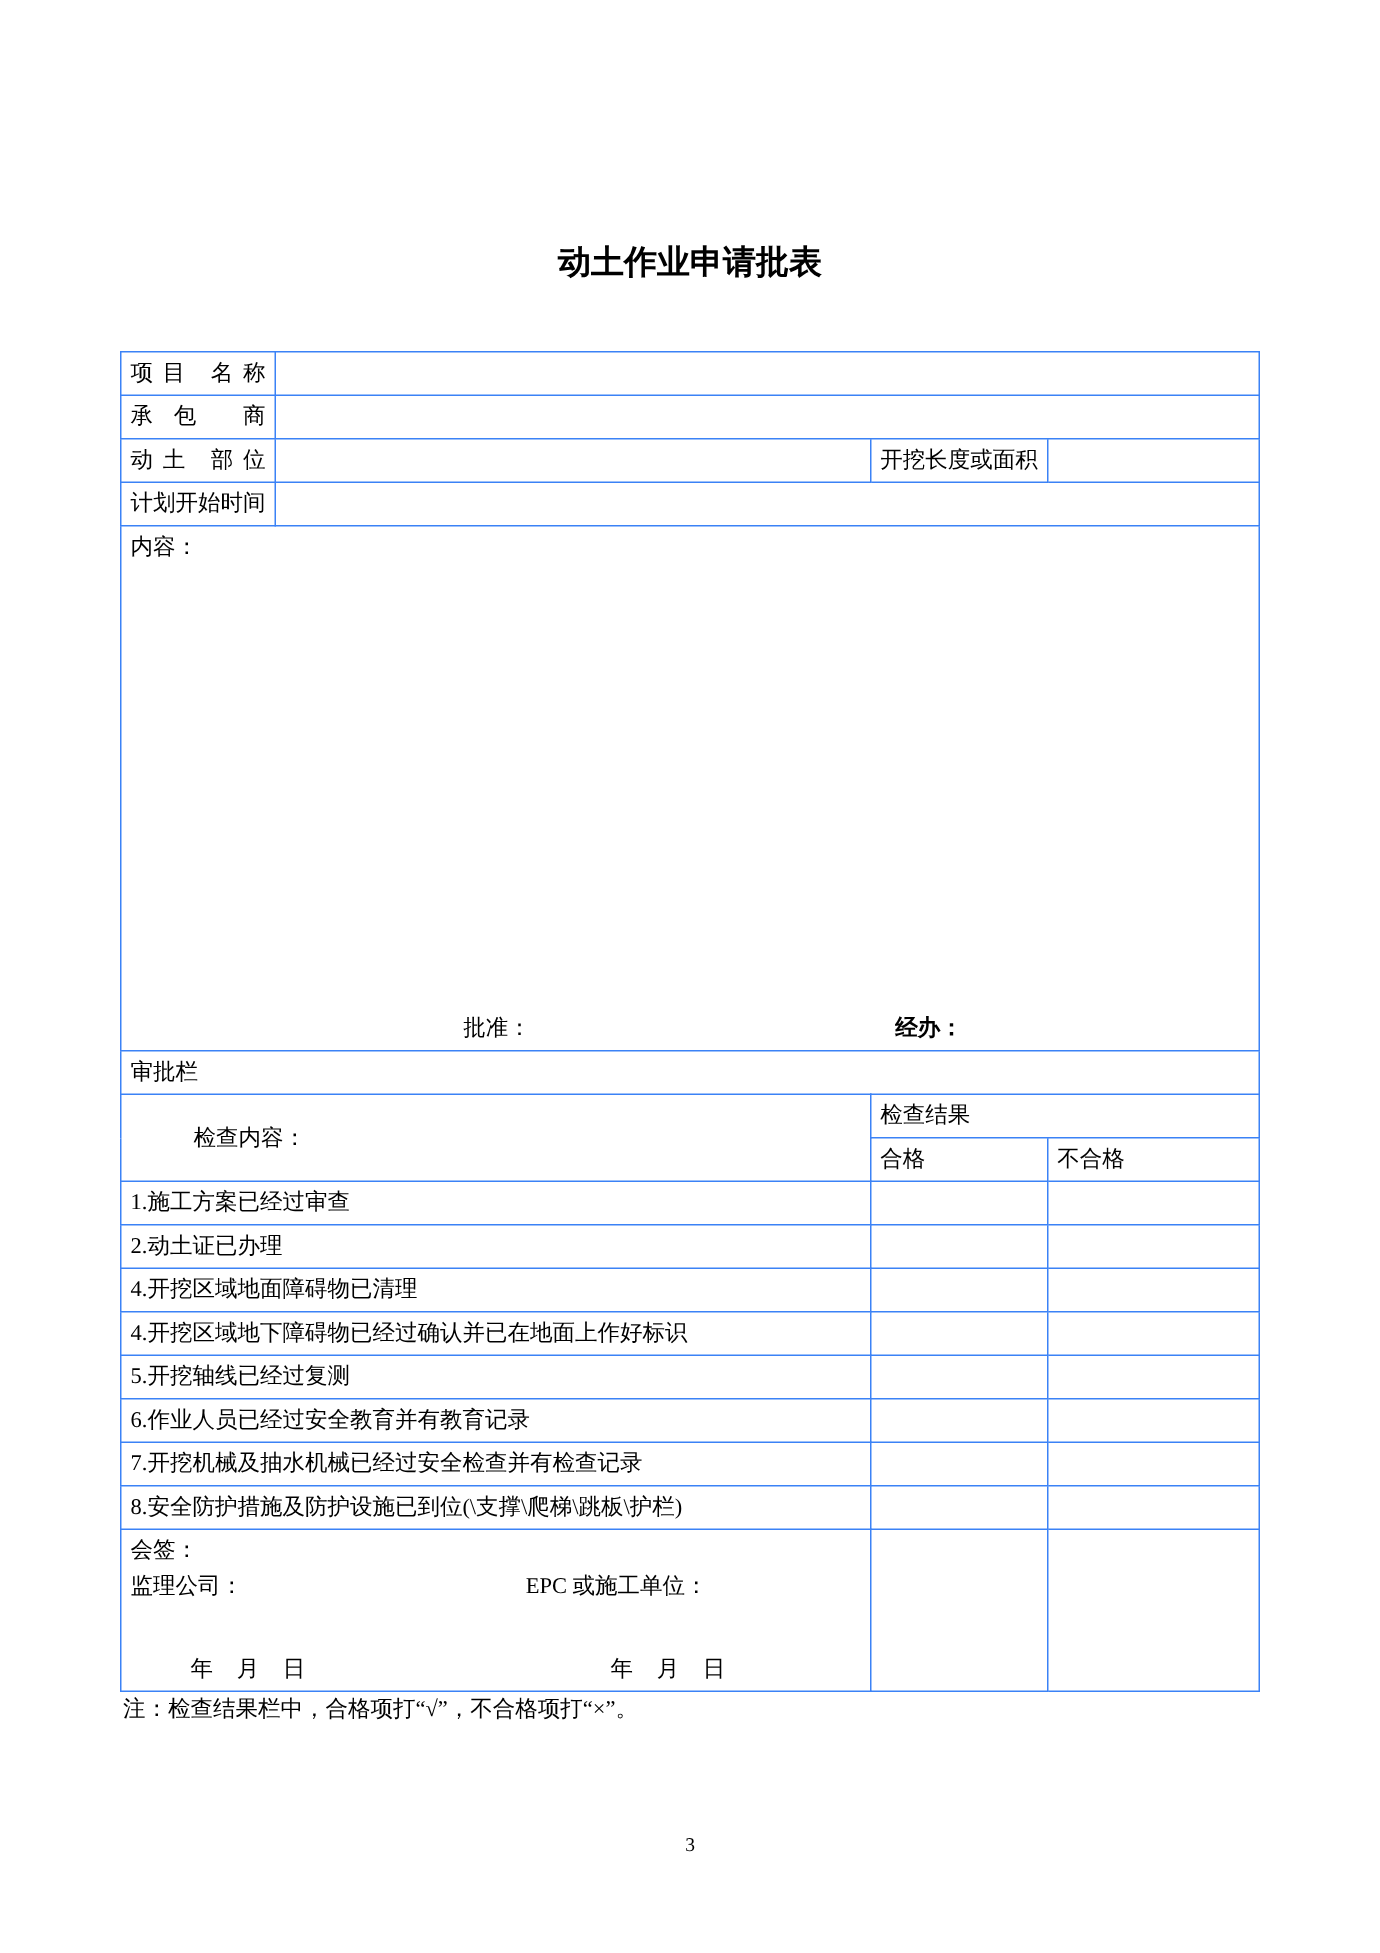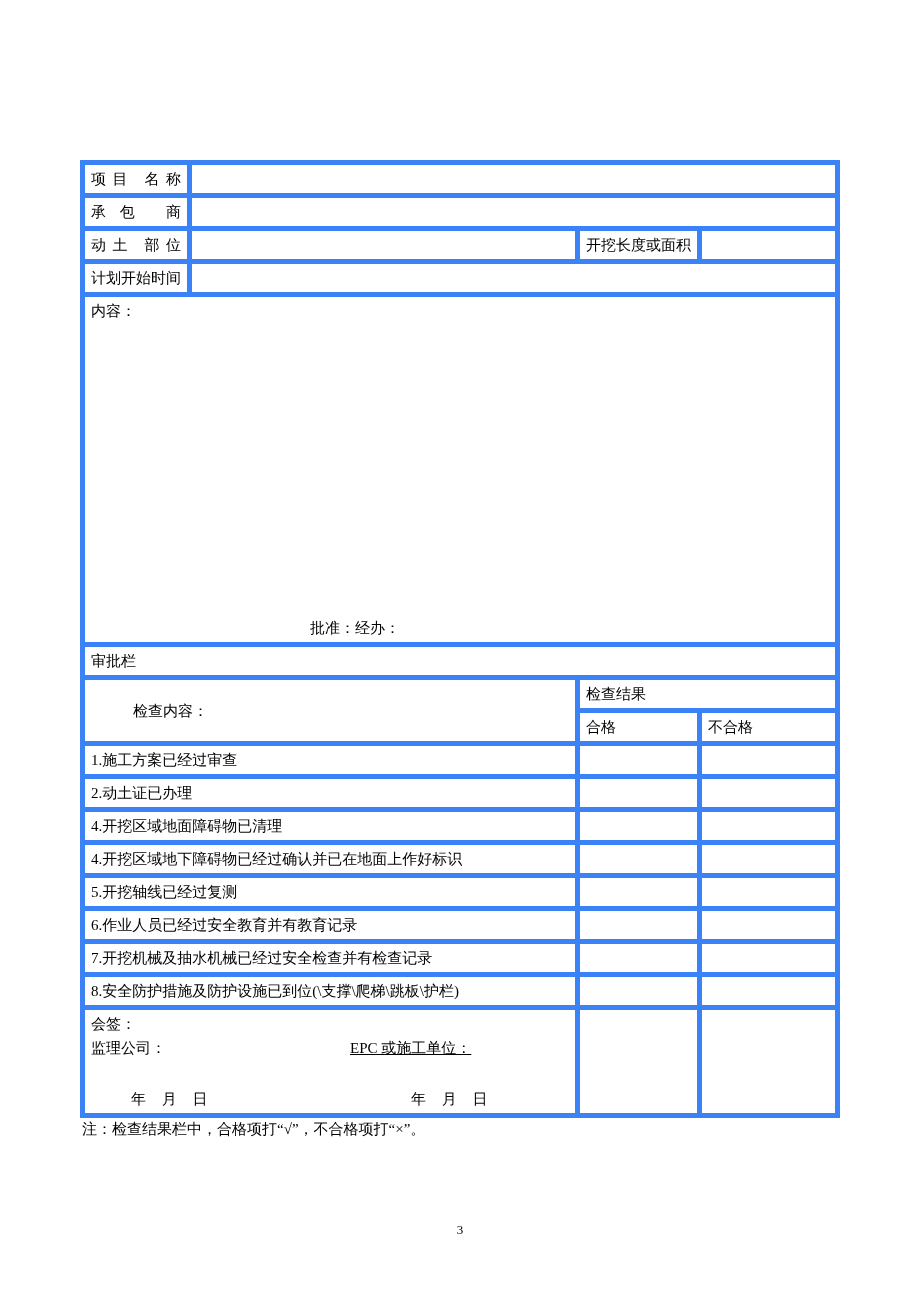--- a/index.html
+++ b/index.html
@@ -33,21 +33,21 @@
       min-width: 80px;
       height: 1.1em;
       vertical-align: bottom;
     }
     table.form {
       border-collapse: collapse;
       width: 100%;
       font-size: 15px;
     }
     table.form td {
-      border: 5px solid #3b82f6;
+      border: 1px solid #3b82f6;
       padding: 2px 6px;
       vertical-align: top;
       line-height: 1.6;
     }
     .label-cell {
       width: 100px;
       text-align: justify;
       text-align-last: justify;
       white-space: nowrap;
     }
@@ -120,20 +120,21 @@
       width: 100%;
       text-align: center;
       font-size: 13px;
       font-family: "Times New Roman", serif;
     }
   </style>
 </head>
 <body>
 
 <div class="page">
+  <div class="title">动土作业申请批表</div>
 
 
   <table class="form">
     <tbody>
         <tr>
       <td class="label-cell">项目 名称</td>
       <td colspan="5"></td>
     </tr>
     <tr>
       <td class="label-cell">承包 商</td>
@@ -147,21 +148,21 @@
     </tr>
     <tr>
       <td class="label-cell-no-justify">计划开始时间</td>
       <td colspan="5"></td>
     </tr>
     <tr>
       <td colspan="6" class="content-cell">
         <span>内容：</span>
         <div class="content-bottom">
           <span class="lab" style="width:36%;text-align:right;">批准：</span>
-          <span class="lab" style="width:38%;text-align:left;">经办：</span>
+          <span class="lab" style="width:38%;text-align:right;font-weight:bold;">经办：</span>
         </div>
       </td>
     </tr>
     <tr>
       <td colspan="6">审批栏</td>
     </tr>
     <tr>
       <td colspan="2" rowspan="2" style="vertical-align:middle;padding-left:48px;">检查内容：</td>
       <td colspan="4">检查结果</td>
     </tr>
@@ -209,21 +210,21 @@
           <td colspan="2">8.安全防护措施及防护设施已到位(\支撑\爬梯\跳板\护栏)</td>
           <td colspan="2"></td>
           <td colspan="2"></td>
         </tr>
 
     <tr>
       <td colspan="2" class="sign-cell">
         <span class="sign-row1">会签：</span>
         <div class="sign-row2">
           <div>监理公司：</div>
-          <div style="text-align:left;padding-left:40px;text-decoration:underline;">EPC 或施工单位：</div>
+          <div style="text-align:left;padding-left:40px;">EPC 或施工单位：</div>
         </div>
         <div class="sign-dates">
           <div>年 月 日</div>
           <div>年 月 日</div>
         </div>
       </td>
       <td colspan="2"></td>
       <td colspan="2"></td>
     </tr>
   </tbody>

